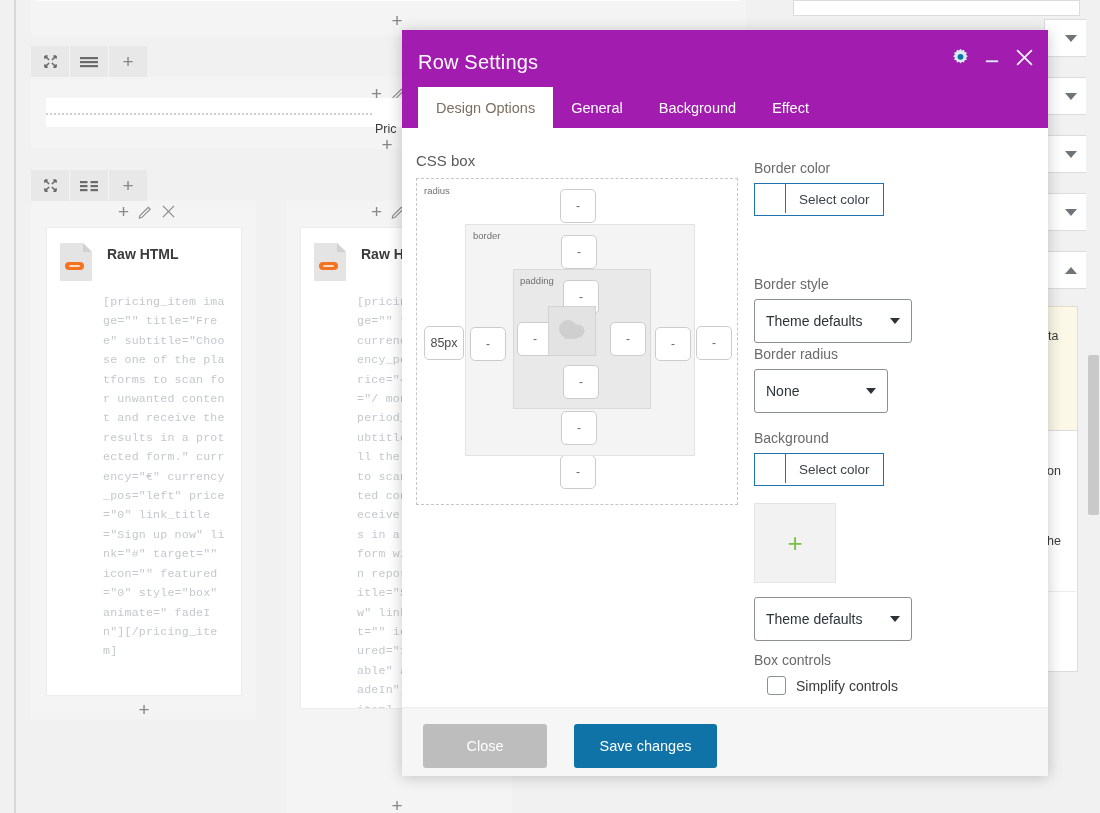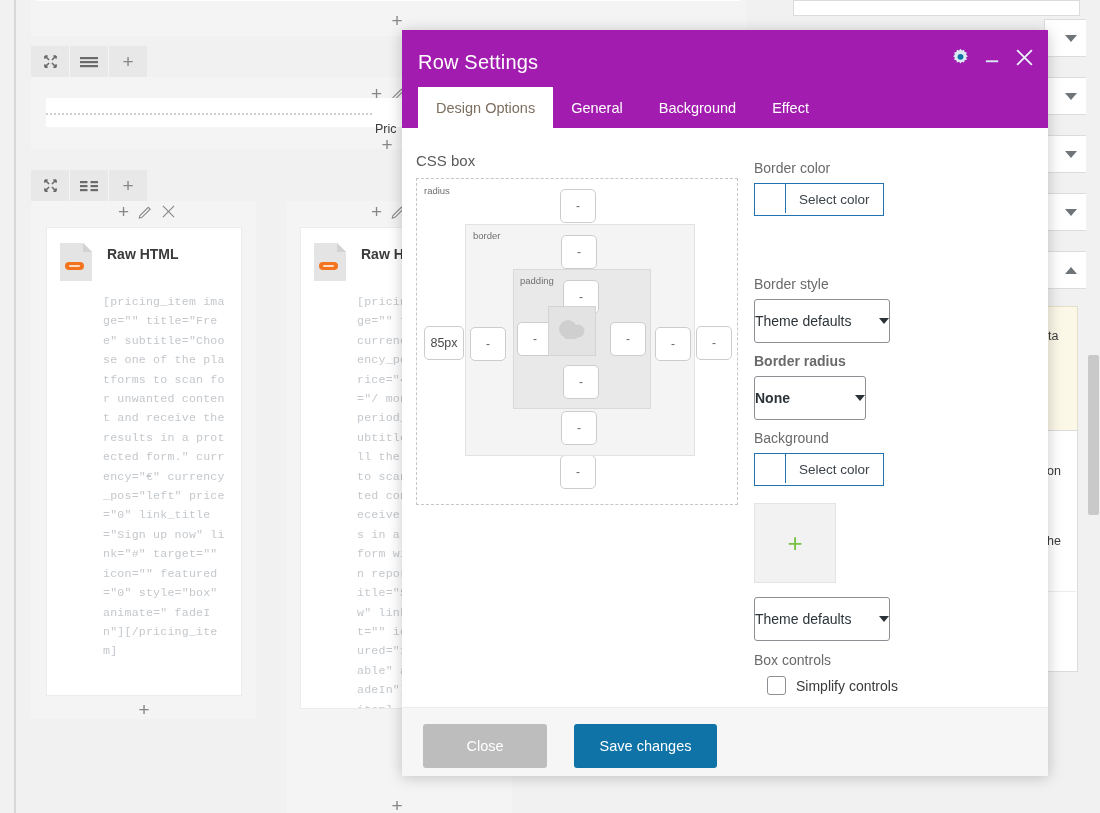--- a/index.html
+++ b/index.html
@@ -77,21 +77,21 @@
       display:flex;align-items:center;justify-content:center;font-size:12px;color:#666;}
   .bx.wide{width:38px;font-size:12.5px;color:#4a4a4a;}
 
   
   .ctl{position:absolute;left:352px;}
   .ctl-label{font-size:14px;color:#6a6a6a;margin-bottom:7px;}
   .color-picker{display:inline-flex;height:31px;border:1px solid #2271b1;background:#fff;}
   .color-swatch{width:30px;height:29px;background:#fff;border-right:1px solid #2271b1;}
   .color-text{display:flex;align-items:center;padding:0 13px;font-size:13.5px;color:#3c434a;}
   .selectbox{display:inline-flex;align-items:center;justify-content:space-between;
-             border:1px solid #8c8f94;background:#fff;border-radius:3px;padding:0 0;height:42px;min-width:110px;
+             border:1px solid #8c8f94;background:#fff;border-radius:3px;padding:0 11px;height:42px;min-width:110px;
              font-size:14px;color:#2c3338;gap:11px;}
   .chev{width:0;height:0;border-left:5px solid transparent;border-right:5px solid transparent;border-top:6px solid #2c3338;}
   .img-drop{width:80px;height:78px;background:#f2f2f2;border:1px solid #e4e4e4;
             display:flex;align-items:center;justify-content:center;}
   .img-drop .p{font-size:26px;color:#7ac143;line-height:1;font-weight:300;}
   .chk-row{display:flex;align-items:center;gap:10px;}
   .chkbox{width:17px;height:17px;border:1px solid #8c8f94;border-radius:3px;background:#fff;}
   .chk-label{font-size:14px;color:#3a3a3a;}
 
   .modal-footer{position:absolute;left:0;top:677px;width:646px;height:68px;background:#f6f6f6;border-top:1px solid #ececec;}
@@ -336,21 +336,21 @@
     </div>
 
     <div class="ctl" style="top:148px;">
       <div class="ctl-label">Border style</div>
       <div class="selectbox" style="width:134px;">
         <span>Theme defaults</span>
         <span class="chev"></span>
       </div>
     </div>
 
-    <div class="ctl" style="top:225px;font-weight:bold;">
+    <div class="ctl" style="top:218px;">
       <div class="ctl-label">Border radius</div>
       <div class="selectbox" style="width:74px;">
         <span>None</span>
         <span class="chev"></span>
       </div>
     </div>
 
     <div class="ctl" style="top:302px;">
       <div class="ctl-label">Background</div>
       <div class="color-picker">

